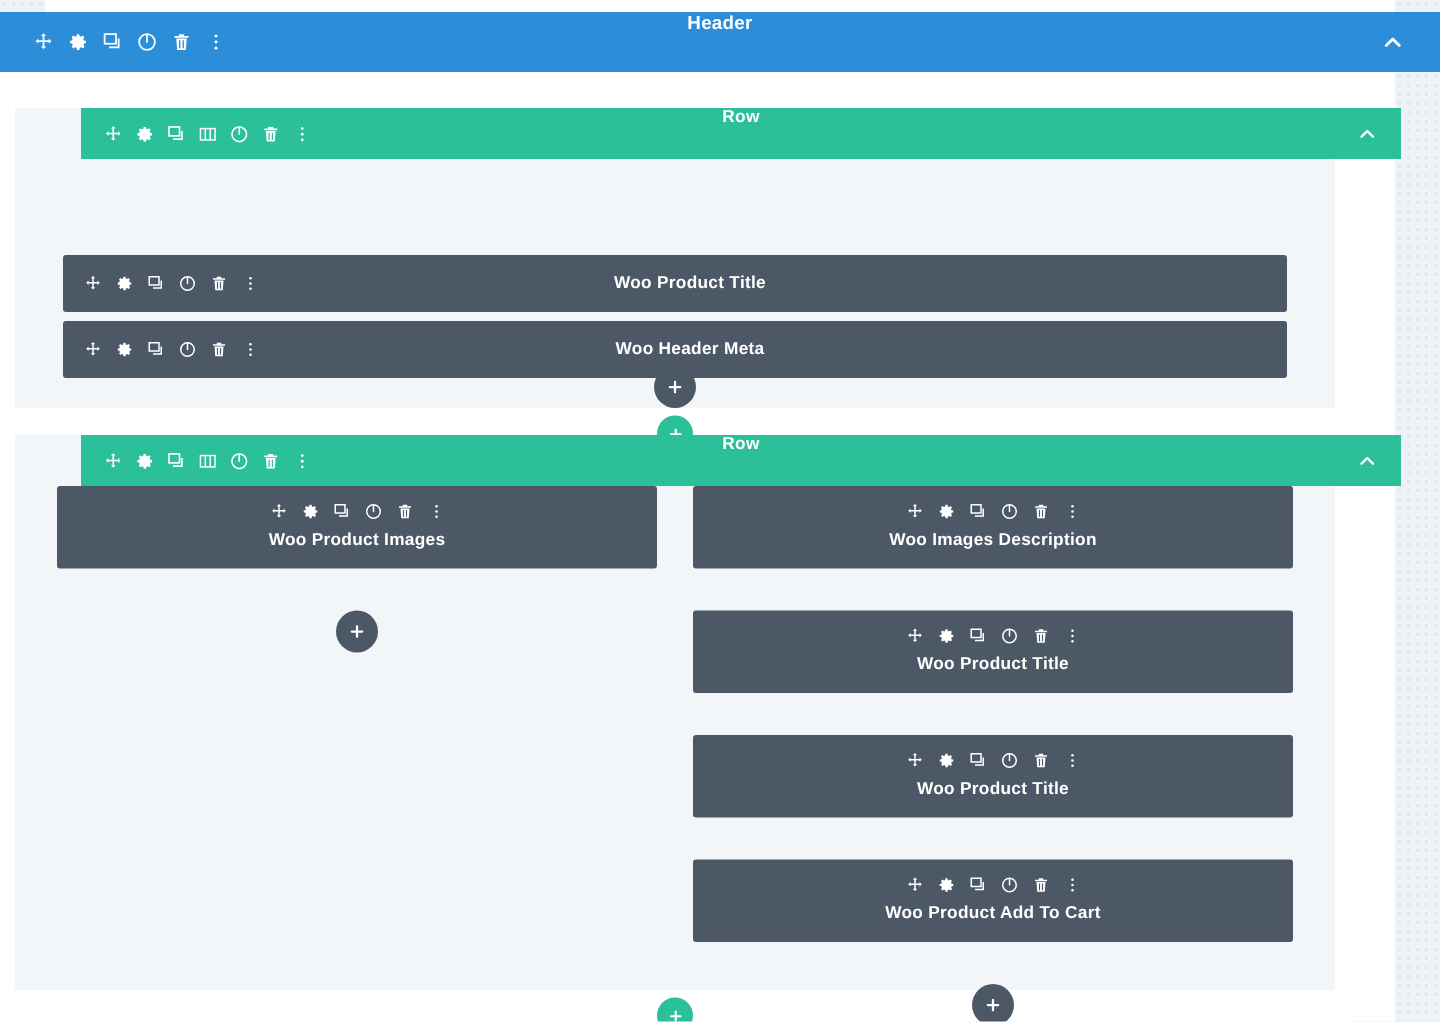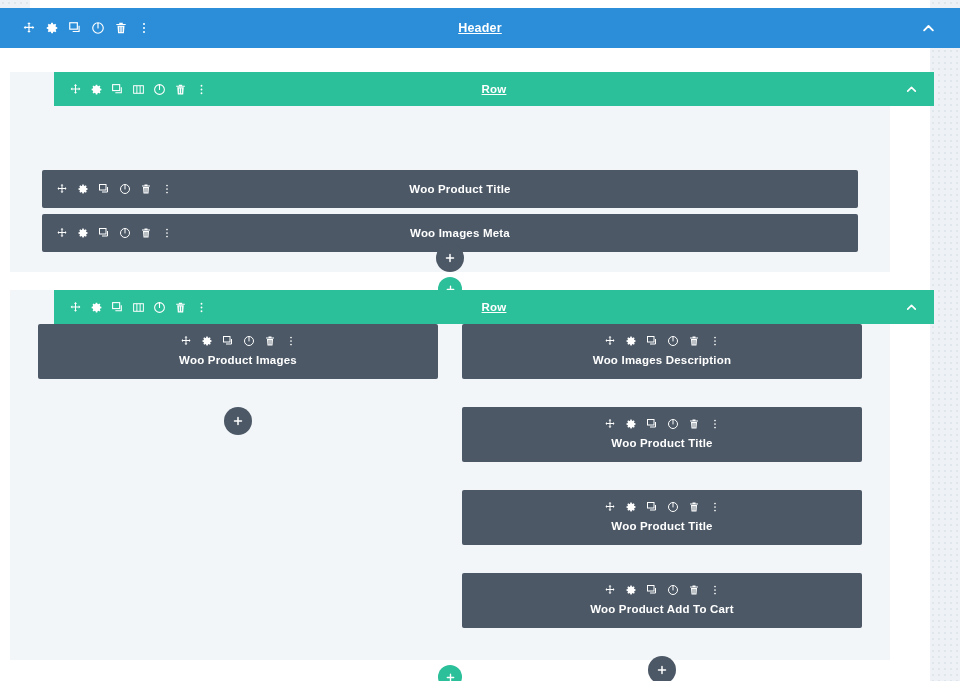--- a/index.html
+++ b/index.html
@@ -36,27 +36,25 @@
     top: 0;
     width: 900px;
     height: 681px;
     background: #ffffff;
   }
 
   
   .bar {
     position: relative;
     display: flex;
-    align-items: center;
     justify-content: center;
     color: #ffffff;
     font-weight: bold;
     letter-spacing: .2px;
     user-select: none;
-    text-decoration: underline;
   }
 
   .bar .tools {
     position: absolute;
     left: 0;
     top: 0;
     bottom: 0;
     display: flex;
     align-items: center;
     gap: 9px;
@@ -409,21 +407,21 @@
             </svg>
           </span>
         <span class="ico">
             <svg width="12" height="12" viewBox="0 0 24 24" fill="#fff">
               <circle cx="12" cy="5" r="1.7"></circle>
               <circle cx="12" cy="12" r="1.7"></circle>
               <circle cx="12" cy="19" r="1.7"></circle>
             </svg>
           </span>
       </div>
-      <span class="mlabel">Woo Images Meta</span>
+      <span class="mlabel">Woo Header Meta</span>
     </div>
 
     <div class="add-btn dark add-center" id="add-module-row1">
       <svg width="12" height="12" viewBox="0 0 24 24" fill="none" stroke="#fff" stroke-width="3" stroke-linecap="round">
           <path d="M12 5v14M5 12h14"></path>
         </svg>
     </div>
   </div>
 
   <div class="add-row-wrap" id="add-row-1">

